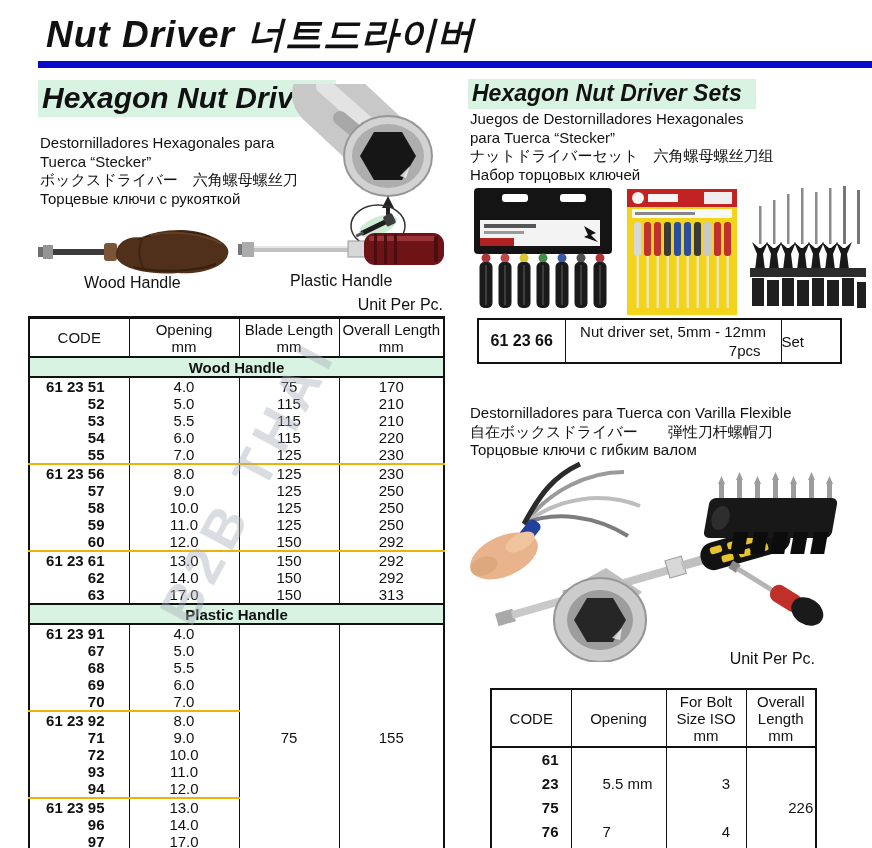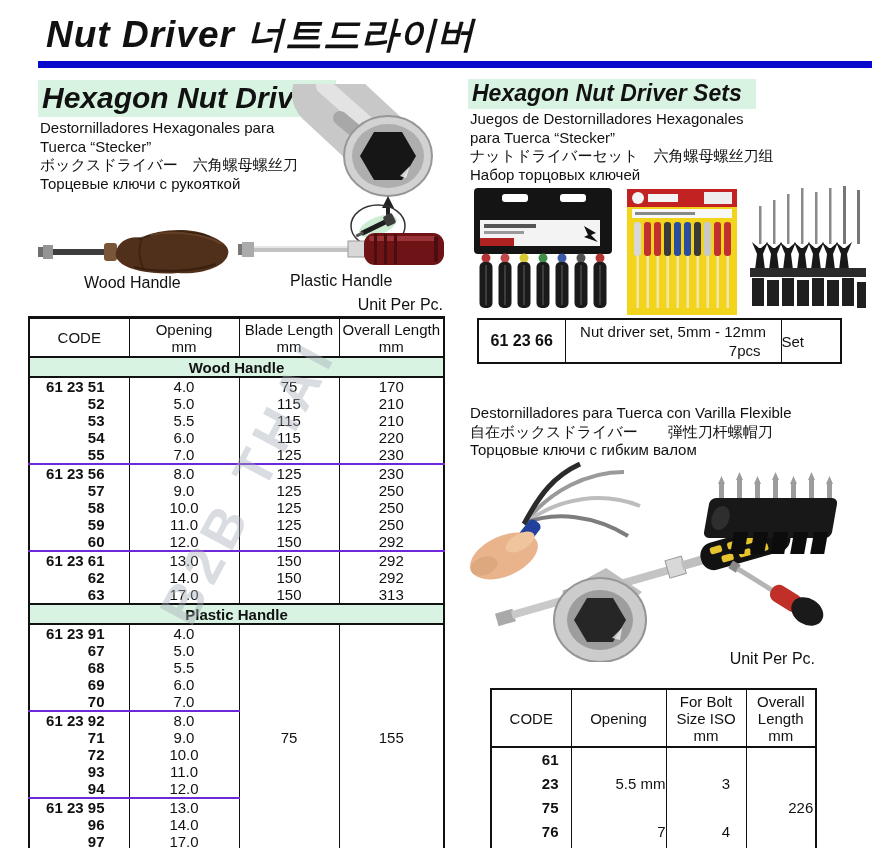--- a/index.html
+++ b/index.html
@@ -9,49 +9,49 @@
   .main-title{position:absolute;left:46px;top:10px;font-size:37px;font-weight:bold;font-style:italic;letter-spacing:1px;white-space:nowrap;}
   .main-title .ko{margin-left:12px;}
   .title-rule{position:absolute;left:38px;top:61px;width:834px;height:7px;background:#0a0acc;}
   
   .sec-title{position:absolute;font-weight:bold;font-style:italic;background:#d8f3e2;padding:1px 14px 2px 4px;white-space:nowrap;}
   .t1{left:38px;top:80px;font-size:30px;}
   .t2{left:468px;top:79px;font-size:23px;}
   .t3{left:468px;top:371px;font-size:23px;}
   
   .desc{position:absolute;font-size:15px;line-height:18.5px;white-space:nowrap;}
-  .d1{left:40px;top:119px;}
+  .d1{left:40px;top:134px;}
   .d2{left:470px;top:110px;}
   .d3{left:470px;top:404px;}
   .tool-label{position:absolute;font-size:16px;white-space:nowrap;}
   .unit{position:absolute;font-size:16px;text-align:right;}
   .u1{left:300px;top:296px;width:143px;}
   .u2{left:700px;top:650px;width:115px;}
   
   table{border-collapse:collapse;table-layout:fixed;}
   td,th{padding:0;overflow:hidden;}
   #main-table{position:absolute;left:28px;top:316px;width:415px;border:2px solid #111;border-top:3px solid #111;}
   #main-table th{border:1px solid #111;border-bottom:2px solid #111;font-weight:normal;font-size:15px;line-height:17px;height:37px;white-space:pre-line;vertical-align:middle;text-align:center;}
   #main-table td{border-left:1px solid #111;border-right:1px solid #111;font-size:15px;height:17px;line-height:17px;vertical-align:middle;}
   #main-table tr.band td{background:#d8f3e2;font-weight:bold;text-align:center;font-size:15px;height:18px;border-top:2px solid #111;border-bottom:2px solid #111;}
   #main-table td.code{text-align:right;padding-right:24px;font-weight:bold;}
   #main-table td.num{text-align:center;margin-left:36px;}
-  #main-table tr.group-start td{border-top:2px solid #6d28d9;}
+  #main-table tr.group-start td{border-top:2px solid #eab308;}
   #main-table td.merged{vertical-align:middle;text-align:center;}
   #set-table{position:absolute;left:477px;top:318px;width:363px;border:2px solid #111;}
   #set-table td{border:1px solid #111;font-size:15px;height:42px;vertical-align:middle;}
   #set-table .code{text-align:center;font-weight:bold;font-size:16px;margin-top:44px;}
   #set-table .descline1{text-align:center;line-height:19px;}
   #set-table .descline2{text-align:right;padding-right:20px;line-height:19px;}
   #set-table .setunit{}
   #flex-table{position:absolute;left:490px;top:688px;width:325px;border:2px solid #111;}
   #flex-table th{border:1px solid #111;border-bottom:2px solid #111;font-weight:normal;font-size:15px;line-height:17px;height:56px;white-space:pre-line;vertical-align:middle;text-align:center;}
   #flex-table td{border-left:1px solid #111;border-right:1px solid #111;font-size:15px;height:24px;line-height:24px;vertical-align:middle;padding-left:40px;}
   #flex-table td.code{text-align:right;padding-right:12px;font-weight:bold;}
-  #flex-table td.open{text-align:right;padding-left:41px;}
+  #flex-table td.open{text-align:left;padding-left:31px;}
   #flex-table td.num{text-align:center;}
   #flex-table td.merged{vertical-align:middle;text-align:center;}
   
   .watermark{position:absolute;left:85px;top:452px;width:320px;height:56px;
     transform:rotate(-62deg);font-size:54px;font-weight:bold;letter-spacing:8px;
     color:rgba(165,172,182,0.42);text-align:center;white-space:nowrap;pointer-events:none;}
   .imgbox{position:absolute;}
 </style>
 </head>
 <body>

